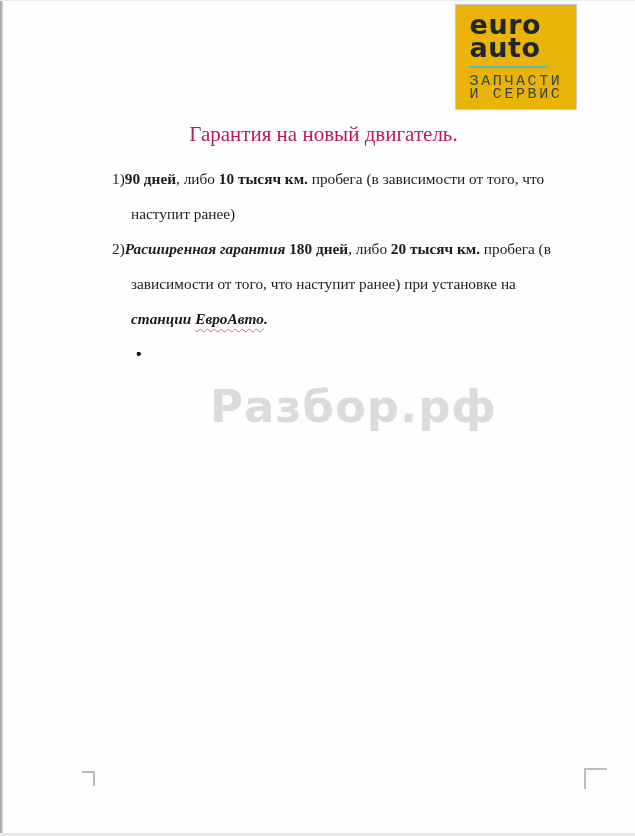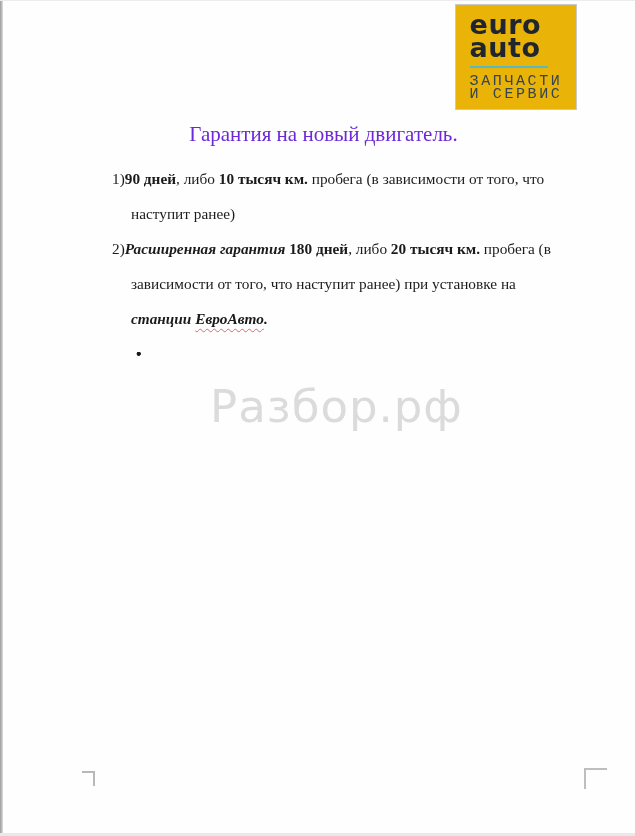--- a/index.html
+++ b/index.html
@@ -42,21 +42,21 @@
     font-size: 15px; line-height: 13px; letter-spacing: 2.6px; color: #35444f;
   }
 
   
   .content { position: relative; z-index: 1; }
 
   .doc-title {
     margin: 0; padding: 119px 0 0 12px;
     text-align: center;
     font-size: 21px; font-weight: 400; line-height: 31px;
-    color: #6d28d9;
+    color: #be185d;
   }
 
   .numbered { margin: 11px 16px 0 112px; width: 446px; }
   .num-item { padding-left: 19px; text-indent: -19px; }
   .num { display: inline; }
 
   .intro { margin: 0 0 0 112px; width: 460px; }
 
   .bullets { list-style: none; margin: 0 0 0 136px; padding: 0; width: 436px; }
   .bullets li { position: relative; padding-left: 17px; }
@@ -71,21 +71,21 @@
     text-decoration-style: wavy;
     text-decoration-color: #cf6f6b;
     text-decoration-thickness: 1px;
     text-underline-offset: 4px;
   }
 
   
   .watermark {
     position: absolute; left: 210px; top: 389px;
     font-family: "DejaVu Sans", sans-serif;
-    font-weight: 400; font-size: 45px; letter-spacing: 1px;
+    font-weight: 700; font-size: 45px; letter-spacing: 1px;
     color: rgba(95, 95, 95, 0.22);
     z-index: 0; white-space: nowrap;
   }
 
   
   .corner-bl {
     position: absolute; left: 82px; top: 771px;
     width: 11px; height: 13px;
     border-top: 2px solid #b8b8b8; border-right: 2px solid #b8b8b8;
   }

